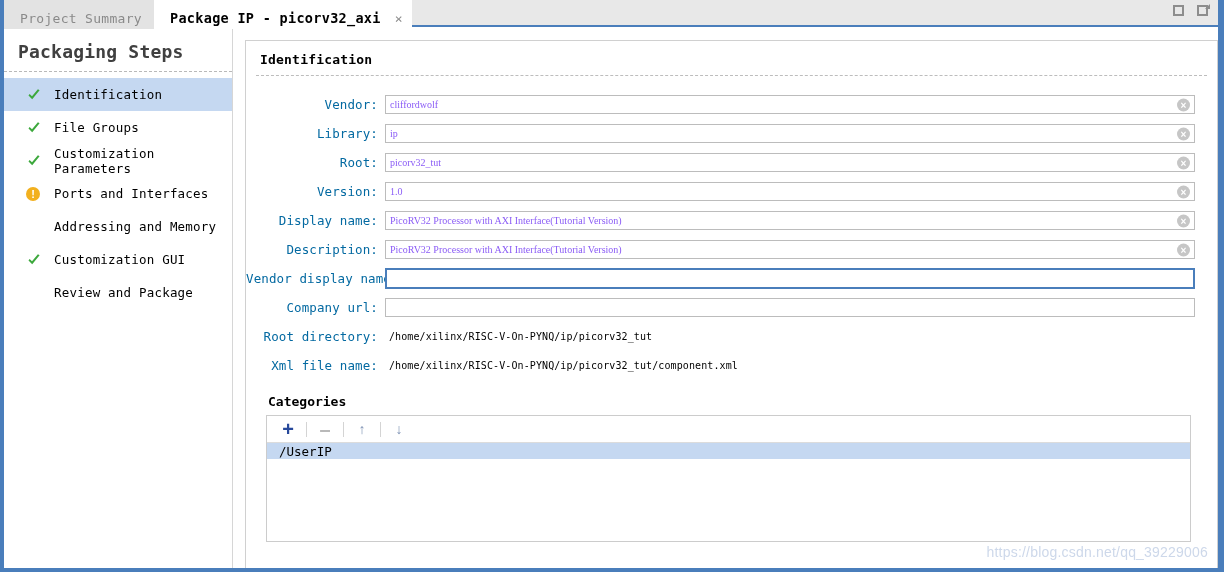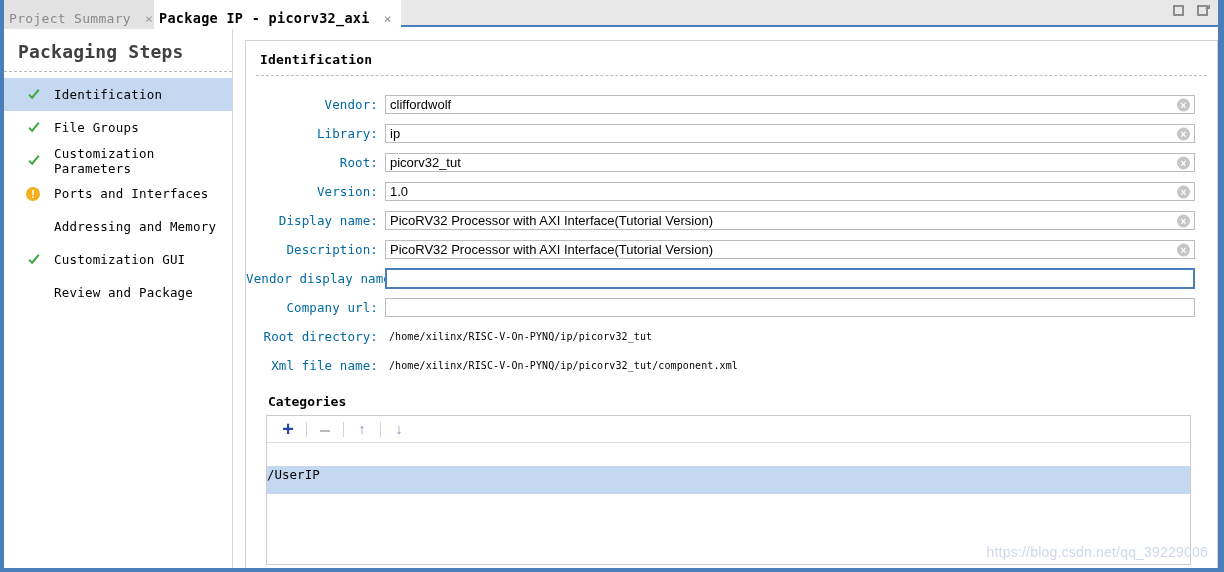--- a/index.html
+++ b/index.html
@@ -27,21 +27,21 @@
     width: 1214px; height: 27px;
     background: #e8e8e8;
     border-bottom: 2px solid #4a7ebb;
     box-sizing: border-box;
   }
   .tab {
     position: absolute;
     top: 0; height: 36px;
     display: flex; align-items: center;
     box-sizing: border-box;
-    padding: 0 9px 0 5px;
+    padding: 0 9px 0 16px;
     white-space: nowrap;
     text-align: right;
   }
   .tab.inactive {
     left: 0;
     background: #e3e3e3;
     color: #8a8a8a;
     font-size: 13px;
     border-right: 1px solid #c8c8c8;
   }
@@ -186,23 +186,23 @@
     align-items: center;
   }
   .field.focused {
     border: 2px solid #4a7ebb;
     height: 21px;
   }
   .field input {
     border: none;
     outline: none;
     background: transparent;
-    font-family: Liberation Sans, sans-serif;
-    font-size: 13px;
-    color: #000000;
+    font-family: Liberation Serif, serif;
+    font-size: 10px;
+    color: #8b5cf6;
     width: 100%;
     height: 100%;
     padding: 0 24px 0 4px;
     box-sizing: border-box;
   }
   .clear-icon {
     position: absolute;
     right: 4px; top: 50%;
     transform: translateY(-50%);
     width: 13px; height: 13px;
@@ -253,26 +253,25 @@
   .tb-sep {
     width: 1px; height: 15px;
     background: #d4d4d4;
     margin: 0 5px;
   }
   .tb-plus { color: #27499b; font-size: 20px; }
   .tb-minus { color: #b9b9b9; font-size: 20px; }
   .tb-arrow { color: #7f93b5; font-size: 14px; }
   .cat-list { height: 98px; background: #ffffff; }
   .cat-item {
-    height: 28px;
+    height: 16px;
     line-height: 18px;
     font-size: 12.5px;
     color: #000;
-    padding-left: 0;
-    margin-top: 23px;
+    padding-left: 12px;
   }
   .cat-item.selected { background: #c5d8f1; }
 
   .watermark {
     position: absolute;
     right: 10px; bottom: 8px;
     font-family: "Liberation Sans", sans-serif;
     font-size: 14px;
     color: #cdd8ea;
     letter-spacing: 0.2px;

